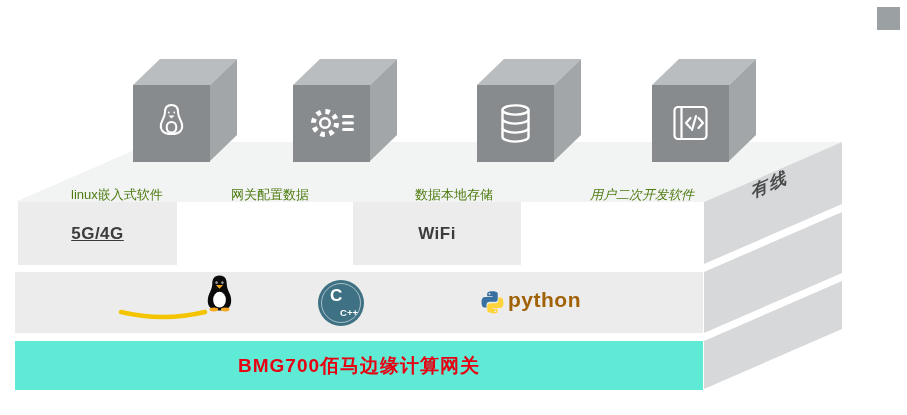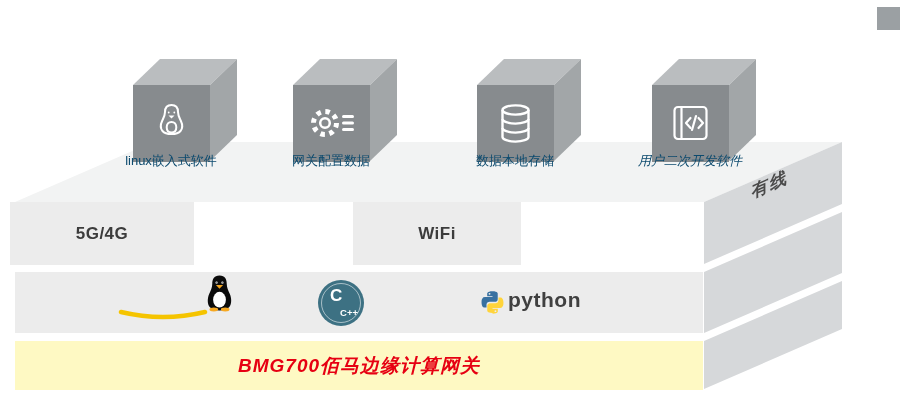--- a/index.html
+++ b/index.html
@@ -3,54 +3,54 @@
 <meta charset="utf-8">
 <style>
   html,body{margin:0;padding:0;background:#fff;}
   .stage{position:relative;width:907px;height:415px;background:#fff;overflow:hidden;
          font-family:"Liberation Sans","DejaVu Sans",sans-serif;}
   .abs{position:absolute;}
   
   .cell{top:202px;height:63px;background:#ececec;display:flex;align-items:center;justify-content:center;
         font-weight:700;font-size:17px;color:#3c3c3c;letter-spacing:.5px;}
   .row2{left:15px;top:272px;width:688px;height:61px;background:#ececec;}
-  .row3{left:15px;top:341px;width:688px;height:49px;background:#fef9c3;
-        display:flex;align-items:center;justify-content:center;font-style:italic;}
+  .row3{left:15px;top:341px;width:688px;height:49px;background:#5eead4;
+        display:flex;align-items:center;justify-content:center;}
   .title{color:#e60012;font-size:19px;font-weight:700;letter-spacing:1px;}
   .side-label{left:752px;top:180px;font-size:18px;font-weight:700;color:#4a4a4a;letter-spacing:2px;
         transform:matrix(.917,-.399,0,1,0,0);transform-origin:0 0;white-space:nowrap;}
-  .cube-label{top:152px;width:200px;text-align:center;font-size:13px;color:#0c4a6e;white-space:nowrap;}
+  .cube-label{top:186px;width:200px;text-align:left;font-size:13px;color:#4d7c0f;white-space:nowrap;}
   .corner{left:877px;top:7px;width:23px;height:23px;background:#9ba0a3;}
   
   .linux-text{left:121px;top:279px;font-family:"Liberation Serif","DejaVu Serif",serif;
         font-weight:700;font-size:28px;color:#0a0a0a;line-height:30px;}
   .linux-swoosh{left:118px;top:309px;}
   .tux{left:204px;top:274px;}
   .c-badge{left:318px;top:280px;width:46px;height:46px;border-radius:50%;background:#3d7183;}
   .c-ring{position:absolute;left:3px;top:3px;right:3px;bottom:3px;border:1.5px solid rgba(255,255,255,.55);border-radius:50%;}
   .c-main{position:absolute;left:12px;top:6px;color:#fff;font-size:17px;font-weight:700;}
   .c-sub{position:absolute;right:6px;bottom:8px;color:#fff;font-size:9.5px;font-weight:700;}
   .py-icon{left:479px;top:289px;}
-  .py-text{left:508px;top:288px;font-size:21px;font-weight:700;color:#404040;letter-spacing:.5px;}
+  .py-text{left:508px;top:288px;font-size:21px;font-weight:700;color:#a16207;letter-spacing:.5px;}
 </style>
 </head>
 <body>
 
 <div class="stage">
 
   <svg class="abs slab-svg" width="907" height="415" viewBox="0 0 907 415">
     <polygon points="15,202 704,202 842,142 153,142" fill="#f2f3f3"></polygon>
     <polygon points="704,202 842,142 842,204 704,264" fill="#d6d8da"></polygon>
     <polygon points="704,272 842,212 842,273 704,333" fill="#d6d8da"></polygon>
     <polygon points="704,341 842,281 842,329 704,389" fill="#d6d8da"></polygon>
   </svg>
 
   <div class="abs corner"></div>
 
-  <div class="abs cell" style="left:10px;width:184px;">
+  <div class="abs cell" style="left:18px;width:159px;text-decoration:underline;">
     <span>5G/4G</span>
   </div>
   <div class="abs cell" style="left:353px;width:168px;">
     <span>WiFi</span>
   </div>
 
   <div class="abs side-label">有线</div>
 
   <div class="abs row2"></div>
 

